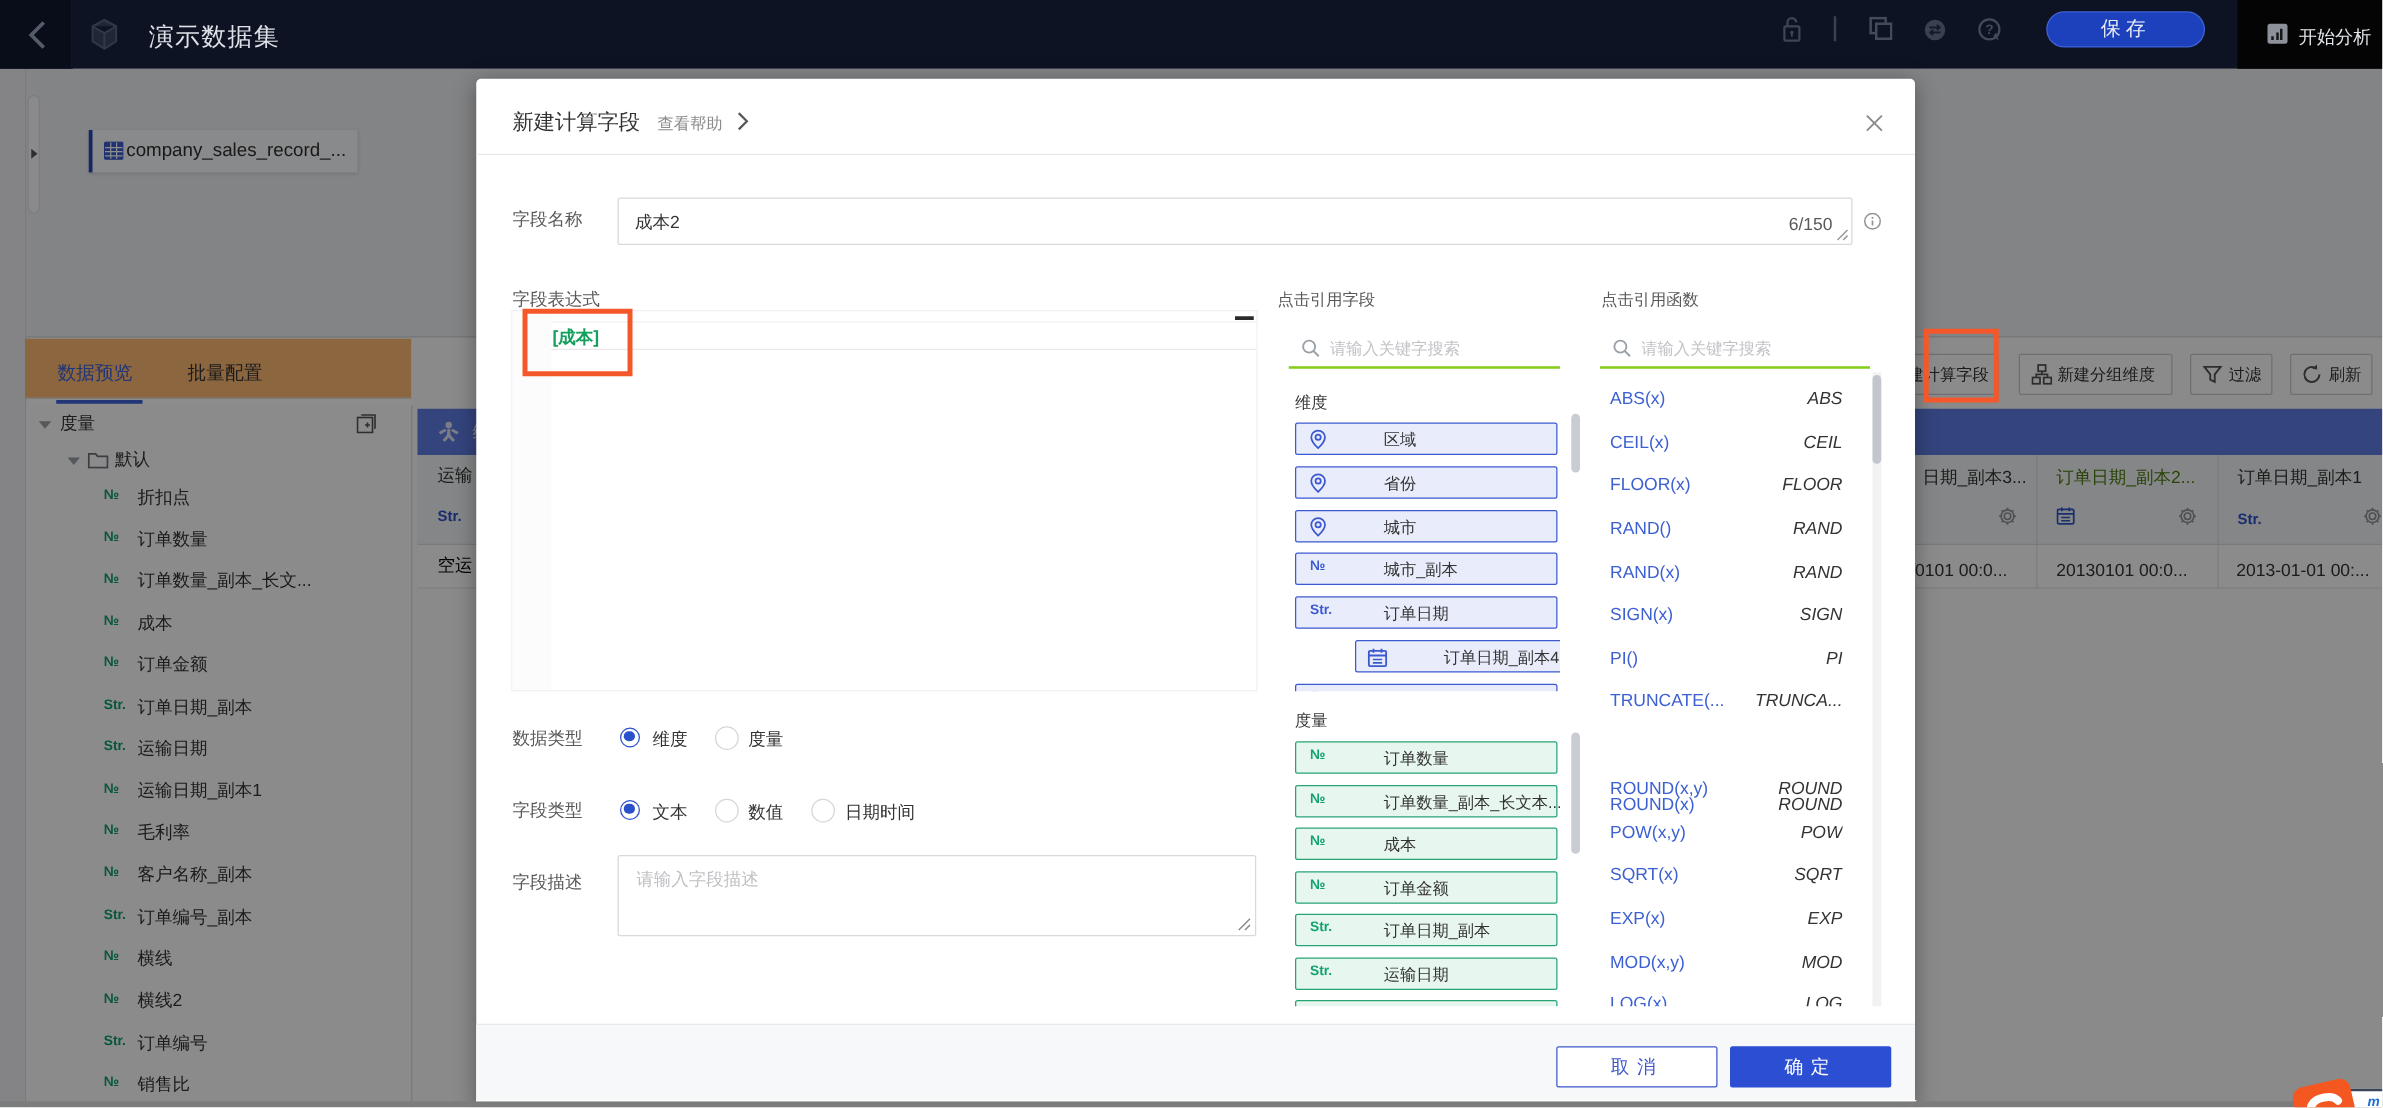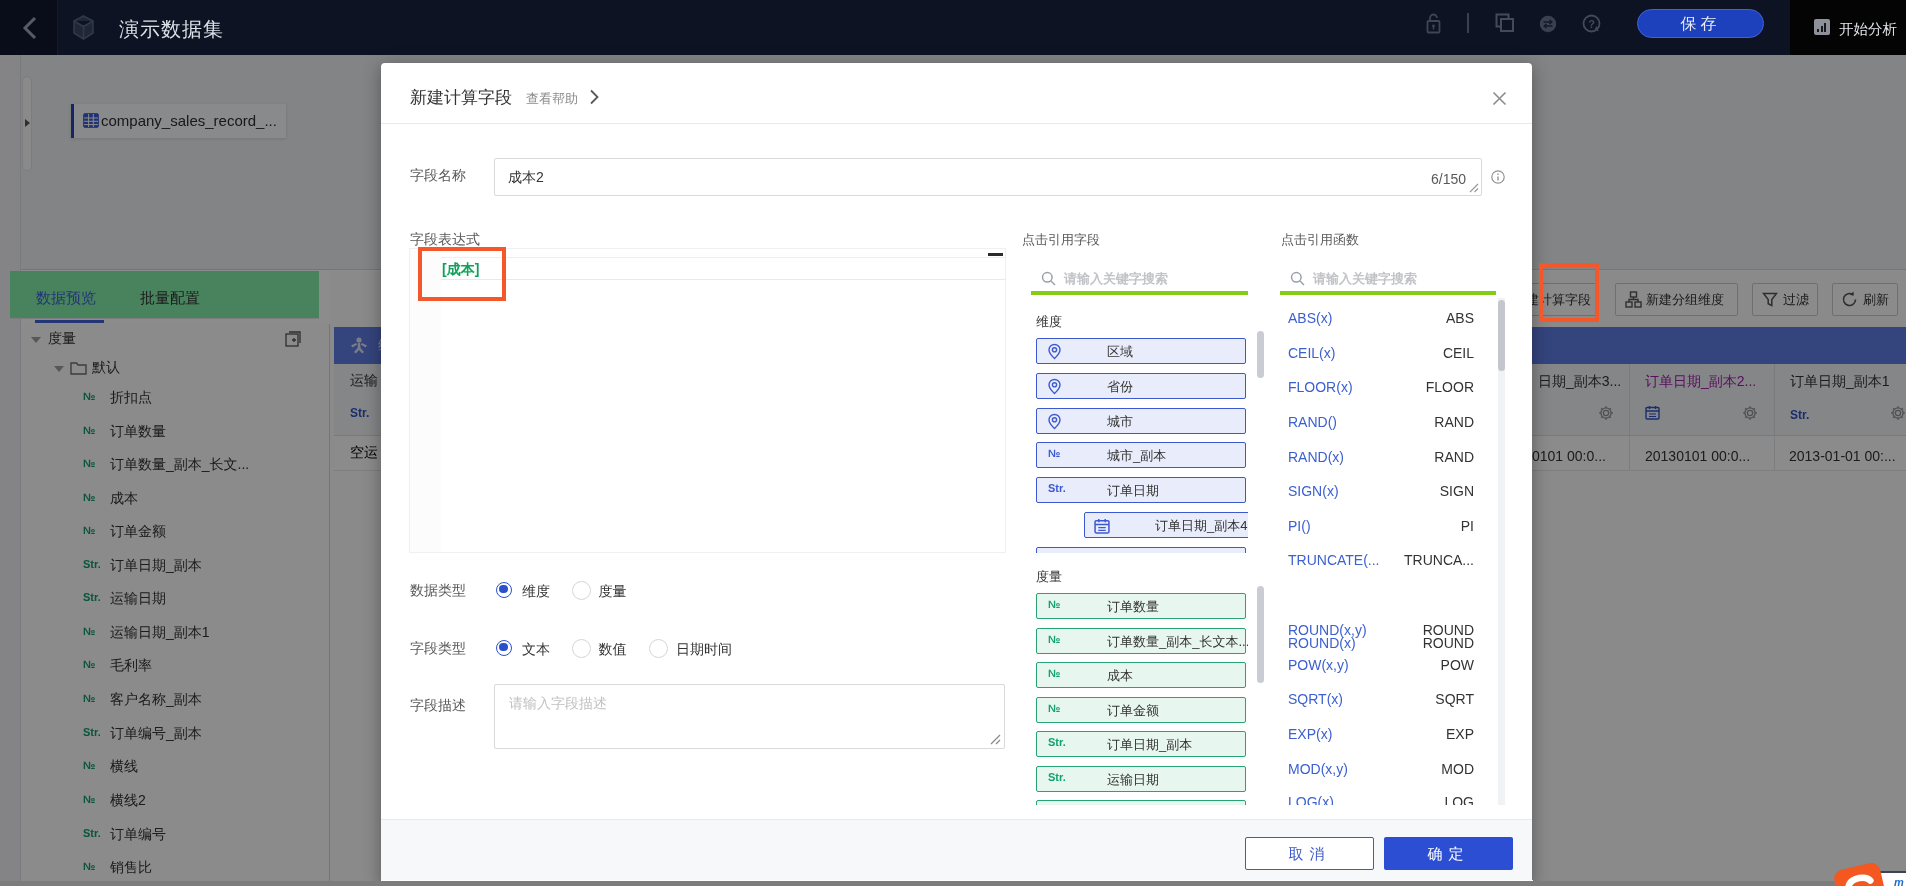--- a/index.html
+++ b/index.html
@@ -17,21 +17,21 @@
   #anablk .t { position:absolute; left:49px; top:20px; color:#e3e6ea; font-size:14.5px; letter-spacing:0; }
 
   
   #bg { position:absolute; left:0; top:55px; width:1906px; height:831px; background:#fff; }
   #canvasTop { position:absolute; left:21px; top:0; width:1885px; height:215px; background:#eef0f3; border-bottom:1px solid #d3d6da; }
   #leftRail { position:absolute; left:0; top:0; width:21px; height:831px; background:#f0f1f4; border-right:1px solid #dcdee2; }
   #collapseHandle { position:absolute; left:22px; top:21px; width:10px; height:95px; background:#fbfbfc; border:1px solid #e2e3e6; border-radius:6px; }
   #chip { position:absolute; left:71px; top:49px; width:215px; height:34px; background:#fafbfd; border-left:3px solid #2746b8; box-shadow:0 1px 3px rgba(0,0,0,.12); }
   #chip .nm { position:absolute; left:27px; top:8px; font-size:15px; color:#2f2f2f; }
   
-  #tabs { position:absolute; left:10px; top:216px; width:309px; height:48px; background:#86efac; border-bottom:1px solid #e1e3e7; }
+  #tabs { position:absolute; left:20px; top:216px; width:309px; height:48px; background:#fdba74; border-bottom:1px solid #e1e3e7; }
   .tab1 { position:absolute; left:26px; top:18px; font-size:15px; color:#3f62d6; }
   .tab2 { position:absolute; left:130px; top:18px; font-size:15px; color:#333; }
   .tabline { position:absolute; left:25px; top:49px; width:69px; height:3px; background:#3f62d6; }
   
   #tree { position:absolute; left:21px; top:269px; width:309px; height:562px; background:#fdfdfe; border-right:1px solid #d6d8dc; }
   .trow { position:absolute; left:0; height:22px; font-size:14px; color:#333; white-space:nowrap; }
   .ticon { position:absolute; font-weight:bold; font-size:11px; color:#0f9d6d; top:3px; }
   .tlab { position:absolute; left:89px; top:2px; }
   
   #tblzone { position:absolute; left:330px; top:216px; width:1576px; height:615px; background:#fbfbfc; }
@@ -49,33 +49,33 @@
   #modal .mhelp { position:absolute; left:145px; top:27px; font-size:13px; color:#8c8c8c; }
   #modal .hdrline { position:absolute; left:0; top:60px; width:1151px; height:1px; background:#e9e9eb; }
   .flabel { position:absolute; font-size:14px; color:#595959; }
   #nameInput { position:absolute; left:113px; top:95px; width:988px; height:38px; border:1px solid #d9d9d9; border-radius:2px; background:#fff; }
   #nameInput .val { position:absolute; left:13px; top:10px; font-size:14px; color:#333; }
   #nameInput .cnt { position:absolute; right:15px; top:11.5px; font-size:14px; color:#595959; }
   #editor { position:absolute; left:28px; top:185px; width:597px; height:305px; background:#fff; border:1px solid #f0f0f2; }
   #editor .tok { position:absolute; left:32px; top:12px; font-size:14px; font-weight:bold; color:#14a05c; }
   #editor .dash { position:absolute; right:2px; top:4px; width:15px; height:3px; background:#2b2b2b; }
   .srchlab { position:absolute; font-size:13px; color:#595959; }
-  .srch { position:absolute; height:33px; border-bottom:4px solid #84cc16;font-weight:bold; }
+  .srch { position:absolute; height:33px; border-bottom:2px solid #84cc16; }
   .srch .ph { position:absolute; left:33px; top:8px; font-size:13px; color:#c2c3c7; }
   .seclab { position:absolute; font-size:13px; color:#333; }
   .chip { position:absolute; left:0; width:210px; height:26px; border-radius:2px; font-size:13px; color:#333; }
   .dchip { background:#e9edfb; border:1.5px solid #3d59d0; }
   .mchip { background:#e7f6ee; border:1.5px solid #27a476; }
   .chip .ci { position:absolute; left:11px; top:4px; font-size:11px; font-weight:bold; }
   .dchip .ci { color:#3d59d0; }
   .mchip .ci { color:#12a26e; }
   .chip .cl { position:absolute; left:32px; top:4px; white-space:nowrap;padding-left:38px; }
   .frow { position:absolute; width:186px; height:20px; }
   .frow .fn { position:absolute; left:0; top:0; font-size:14px; color:#3c60d2; }
-  .frow .fv { position:absolute; right:0; top:0; font-size:14px; color:#333; }
+  .frow .fv { position:absolute; right:0; top:0; font-size:14px; color:#333;font-style:italic; }
   .radio { position:absolute; width:16px; height:16px; border-radius:50%; background:#fff; }
   .radio.on { border:1.5px solid #2b50cc; }
   .radio.on::after { content:""; position:absolute; left:2.25px; top:2.25px; width:8.5px; height:8.5px; border-radius:50%; background:#2b50cc; }
   .radio.off { width:19px; height:19px; border:1px solid #d4d6da; }
   .rlab { position:absolute; font-size:14px; color:#333; }
   #descArea { position:absolute; left:113px; top:621px; width:511px; height:65px; border:1px solid #d9d9d9; border-radius:2px; background:#fff; }
   #descArea .ph { position:absolute; left:14px; top:10px; font-size:14px; color:#c0c1c5; }
   #mfooter { position:absolute; left:0; top:756px; width:1151px; height:67px; background:#f7f8fa; border-top:1px solid #e8e9eb; }
   #btnCancel { position:absolute; left:864px; top:17px; width:129px; height:33px; background:#fff; border:1.5px solid #3d59cb; border-radius:2px; font-size:15px; color:#3d59cb; text-align:center; line-height:31px; letter-spacing:6px; }
   #btnOk { position:absolute; left:1003px; top:17px; width:129px; height:33px; background:#2b4ed2; border-radius:2px; font-size:15px; color:#fff; text-align:center; line-height:33px; letter-spacing:6px; }
@@ -280,21 +280,21 @@
         <div class="abs" style="left:1295px; top:0; width:1px; height:72px; background:#dcdee2;"></div>
         <div class="abs" style="left:1440px; top:0; width:1px; height:72px; background:#dcdee2;"></div>
         <span class="abs" style="left:1204px; top:9px; font-size:14px; color:#333;">日期_副本3...</span>
         <div class="abs" style="left:1264px; top:41px;"><svg width="16" height="16" viewBox="0 0 16 16">
               <g stroke="#909397" stroke-width="1.3" fill="none">
                 <circle cx="8" cy="8" r="2.6"></circle>
                 <path d="M8 1.2 V3.2 M8 12.8 V14.8 M1.2 8 H3.2 M12.8 8 H14.8 M3.2 3.2 L4.6 4.6 M11.4 11.4 L12.8 12.8 M12.8 3.2 L11.4 4.6 M4.6 11.4 L3.2 12.8"></path>
                 <circle cx="8" cy="8" r="5.1"></circle>
               </g>
             </svg></div>
-        <span class="abs" style="left:1311px; top:9px; font-size:14px; color:#a21caf;">订单日期_副本2...</span>
+        <span class="abs" style="left:1311px; top:9px; font-size:14px; color:#4d7c0f;">订单日期_副本2...</span>
         <div class="abs" style="left:1311px; top:41px;"><svg width="15" height="15" viewBox="0 0 15 15">
               <g stroke="#2f54c8" fill="none" stroke-width="1.4">
                 <rect x="1" y="2.5" width="13" height="11.5" rx="1"></rect>
                 <path d="M4.5 1 V4 M10.5 1 V4 M1 6 H14"></path>
                 <path d="M4 9 H11 M4 11.5 H11" stroke-width="1.2"></path>
               </g>
             </svg></div>
         <div class="abs" style="left:1408px; top:41px;"><svg width="16" height="16" viewBox="0 0 16 16">
               <g stroke="#909397" stroke-width="1.3" fill="none">
                 <circle cx="8" cy="8" r="2.6"></circle>

